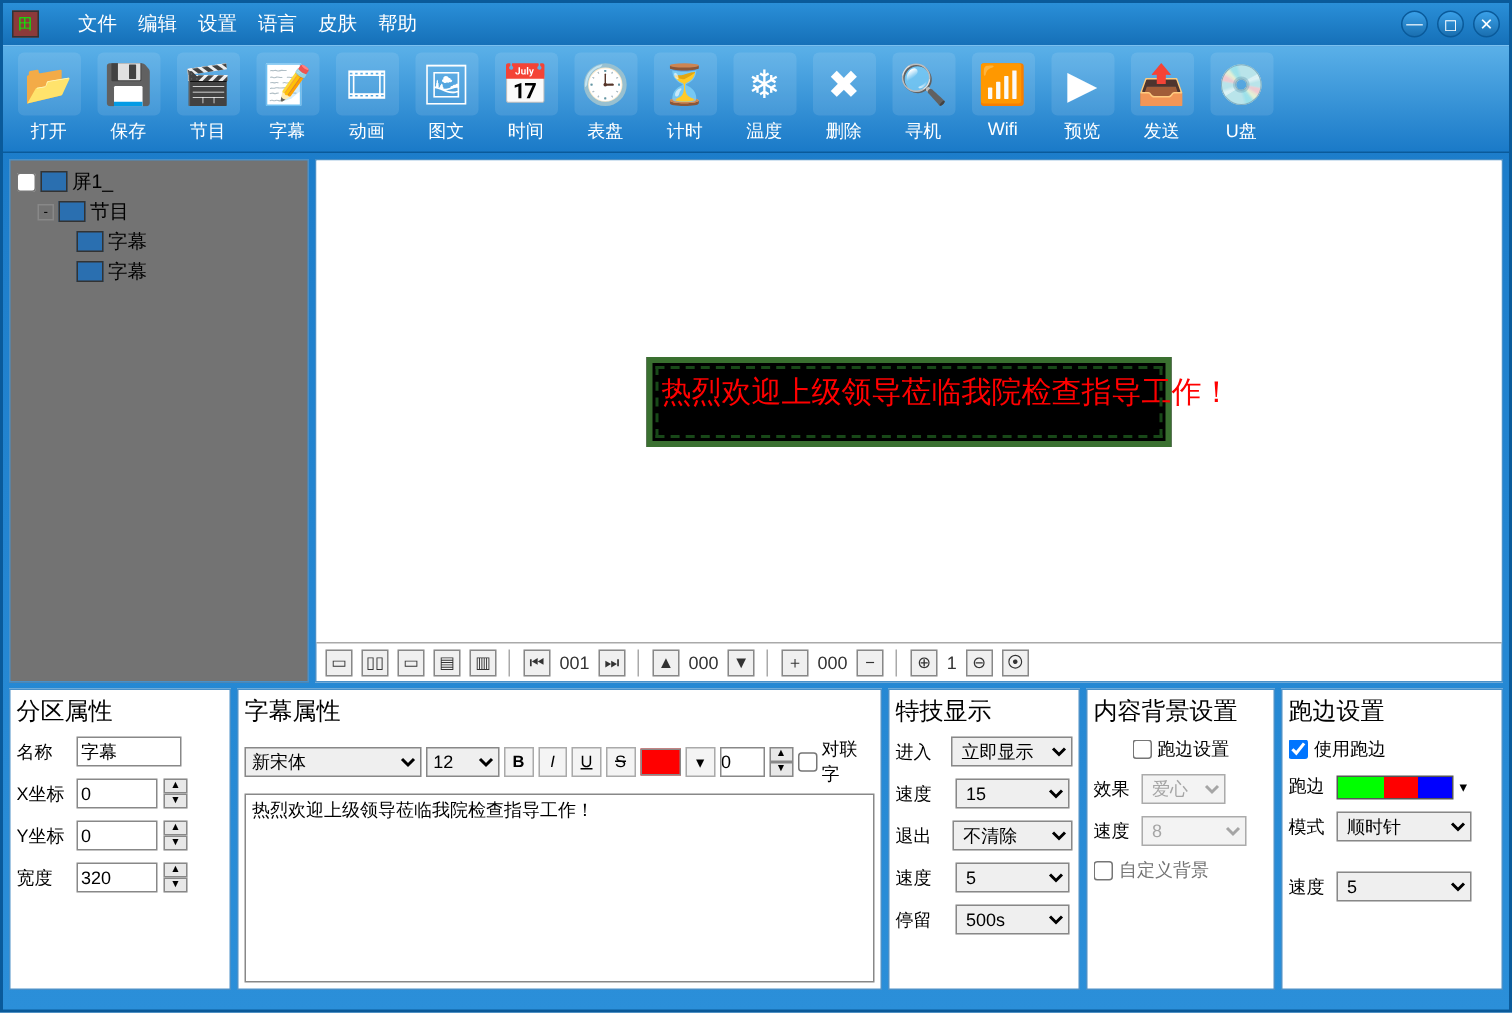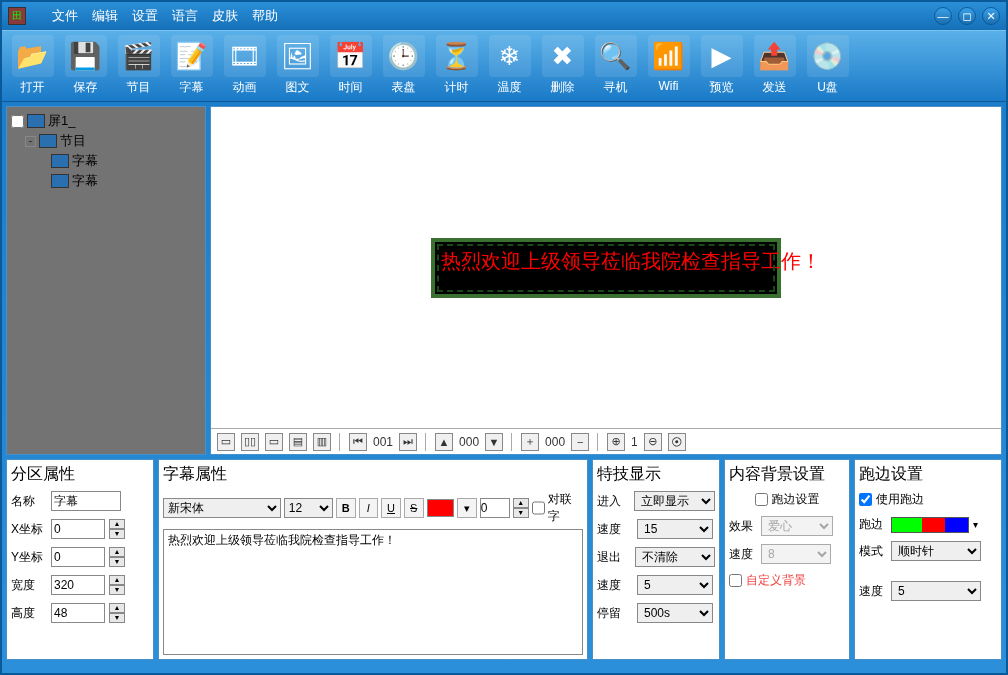--- a/index.html
+++ b/index.html
@@ -225,28 +225,20 @@
         </div>
       </div>
     <div class="frow">
         <label>宽度</label>
         <input type="text" style="width: 54px;" value="320">
         <div class="spin">
           <button>▲</button>
           <button>▼</button>
         </div>
       </div>
-    <div class="frow">
-        <label>高度</label>
-        <input type="text" style="width: 54px;" value="48">
-        <div class="spin">
-          <button>▲</button>
-          <button>▼</button>
-        </div>
-      </div>
   </div>
 
   <div class="panel p-sub">
     <div class="panel-title">字幕属性</div>
     <div class="sub-toolbar">
       <select style="width:120px"><option>新宋体</option></select>
       <select style="width:50px"><option>12</option></select>
       <div class="fmt-btn">
           <b>B</b>
         </div>
@@ -297,29 +289,29 @@
   </div>
 
   <div class="panel p-bg">
     <div class="panel-title">内容背景设置</div>
     <div class="frow" style="justify-content:center">
         <input type="checkbox" style="">
         <span>跑边设置</span>
       </div>
     <div class="frow">
         <label style="width:28px">效果</label>
-        <select style="width:72px" disabled=""><option>爱心</option></select>
+        <select style="width:56px" disabled=""><option>爱心</option></select>
       </div>
     <div class="frow">
         <label style="width:28px">速度</label>
         <select style="width:70px" disabled=""><option>8</option></select>
       </div>
     <div class="frow">
         <input type="checkbox" style="">
-        <span style="color:#ef4444">自定义背景</span>
+        <span style="color:#737373">自定义背景</span>
       </div>
   </div>
 
   <div class="panel p-edge">
     <div class="panel-title">跑边设置</div>
     <div class="frow">
         <input type="checkbox" checked="" style="">
         <span>使用跑边</span>
       </div>
     <div class="frow">

